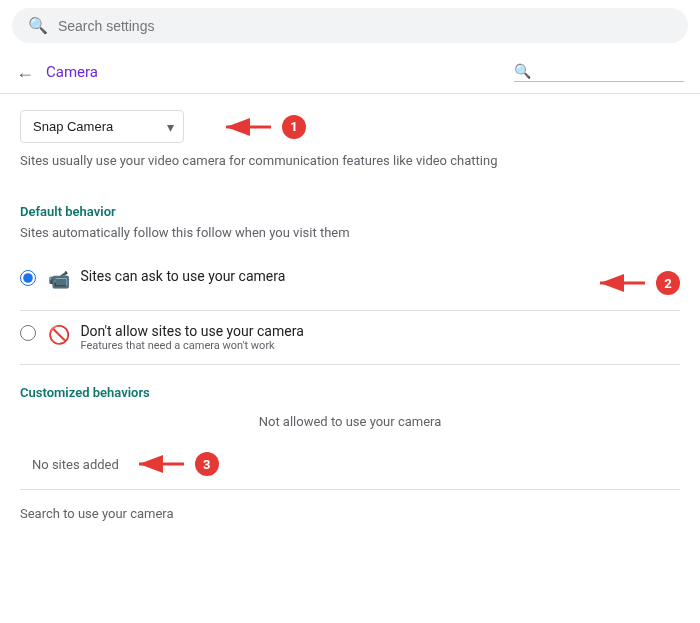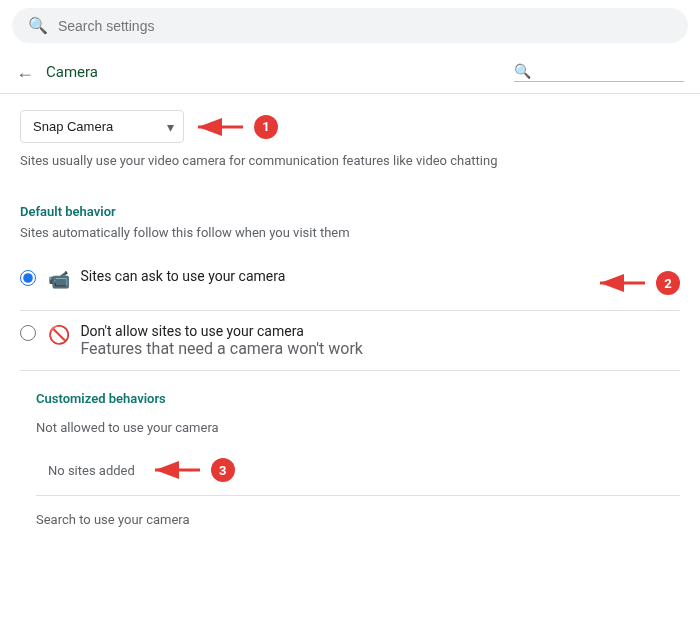--- a/index.html
+++ b/index.html
@@ -61,21 +61,21 @@
       cursor: pointer;
       color: #5f6368;
       font-size: 18px;
       display: flex;
       align-items: center;
     }
 
     .page-title {
       font-size: 15px;
       font-weight: 400;
-      color: #14532d;
+      color: #6d28d9;
     }
 
     .header-search {
       display: flex;
       align-items: center;
       gap: 6px;
       border-bottom: 1px solid #bdbdbd;
       padding-bottom: 2px;
       min-width: 170px;
     }
@@ -91,21 +91,21 @@
 
     
     .content {
       padding: 16px 20px;
     }
 
     
     .camera-dropdown-row {
       display: flex;
       align-items: center;
-      gap: 4px;
+      gap: 32px;
       margin-bottom: 10px;
     }
 
     .camera-select {
       appearance: none;
       -webkit-appearance: none;
       border: 1px solid #dadce0;
       border-radius: 4px;
       padding: 8px 36px 8px 12px;
       font-size: 13px;
@@ -209,35 +209,35 @@
       display: flex;
       flex-direction: column;
     }
 
     .radio-label {
       font-size: 14px;
       color: #202124;
     }
 
     .radio-sub {
-      font-size: 16px;
+      font-size: 11px;
       color: #5f6368;
     }
 
     
     .customized-section {
       margin-top: 20px;
-      margin-left: 16px;
     }
 
     .not-allowed-label {
       font-size: 13px;
       color: #5f6368;
       margin-top: 14px;
       margin-bottom: 10px;
+      text-align: center;
     }
 
     .no-sites-row {
       display: flex;
       align-items: center;
       padding: 10px 0;
       border-bottom: 1px solid #e0e0e0;
     }
 
     .no-sites-text {

